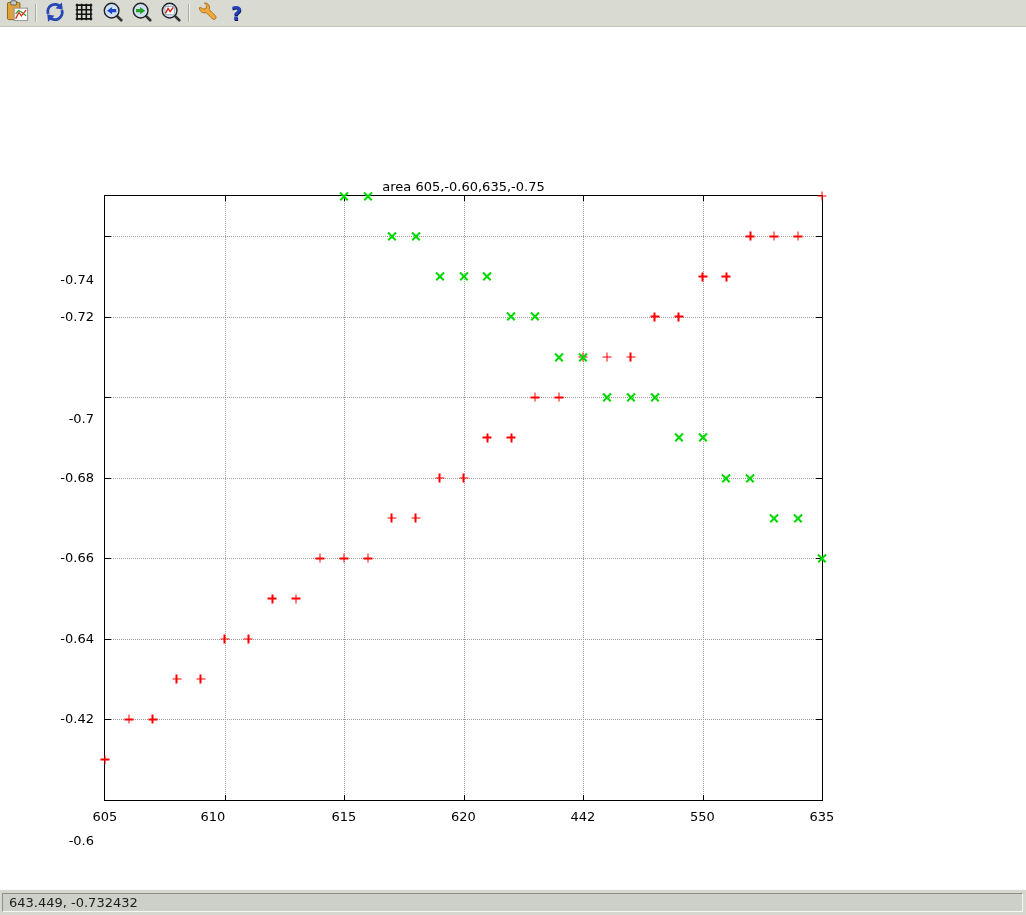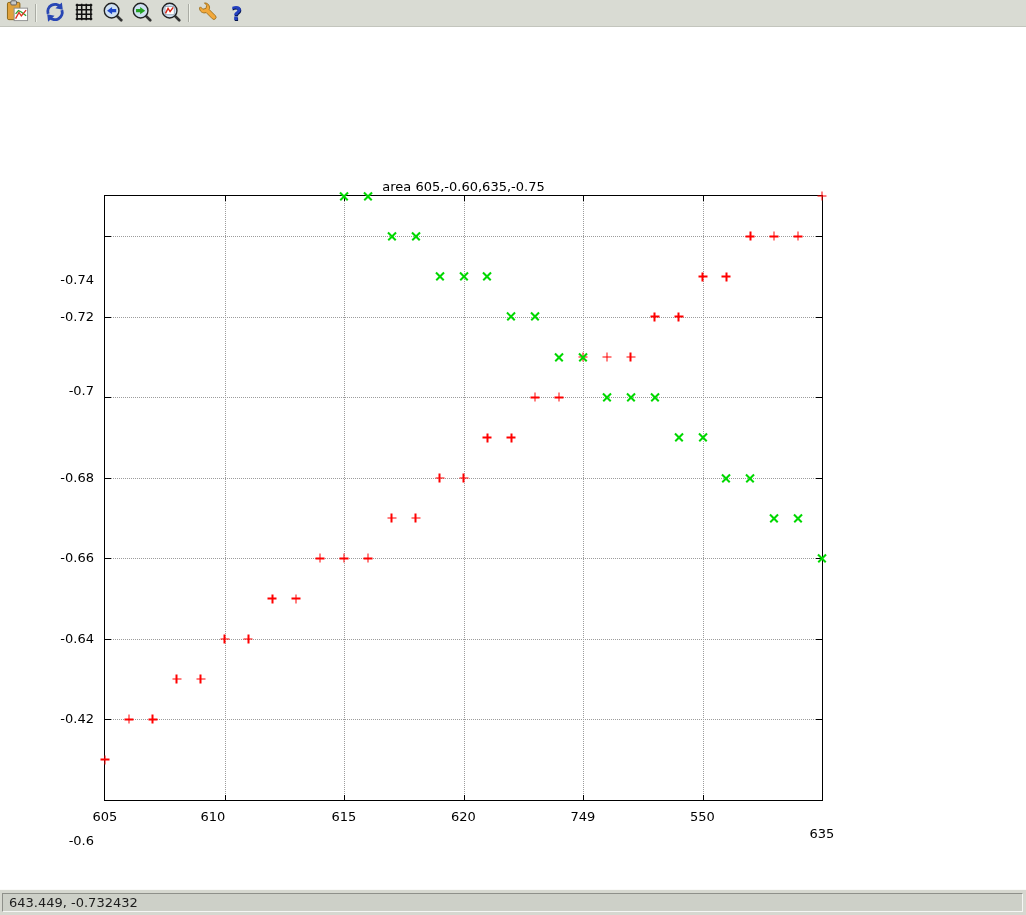--- a/index.html
+++ b/index.html
@@ -207,26 +207,26 @@
       <div class="marker cross" style="left: 621.4px; top: 281.867px; --c: #00d800;"></div>
       <div class="marker cross" style="left: 645.3px; top: 281.867px; --c: #00d800;"></div>
       <div class="marker cross" style="left: 669.2px; top: 322.133px; --c: #00d800;"></div>
       <div class="marker cross" style="left: 693.1px; top: 322.133px; --c: #00d800;"></div>
       <div class="marker cross" style="left: 717px; top: 362.4px; --c: #00d800;"></div>
     </div>
 <div class="xlab" style="left: 80px; top: 782px;">605</div>
     <div class="xlab" style="left: 188px; top: 782px;">610</div>
     <div class="xlab" style="left: 319px; top: 782px;">615</div>
     <div class="xlab" style="left: 438.5px; top: 782px;">620</div>
-    <div class="xlab" style="left: 558px; top: 782px;">749</div>
+    <div class="xlab" style="left: 558px; top: 782px;">442</div>
     <div class="xlab" style="left: 677.5px; top: 782px;">550</div>
-    <div class="xlab" style="left: 797px; top: 782px; margin-top: 17px;">635</div>
+    <div class="xlab" style="left: 797px; top: 782px;">635</div>
     <div class="ylab" style="top: 201.267px; margin-top: 44px;">-0.74</div>
     <div class="ylab" style="top: 281.8px;">-0.72</div>
-    <div class="ylab" style="top: 356px;">-0.7</div>
+    <div class="ylab" style="top: 384px;">-0.7</div>
     <div class="ylab" style="top: 442.867px;">-0.68</div>
     <div class="ylab" style="top: 523.4px;">-0.66</div>
     <div class="ylab" style="top: 603.933px;">-0.64</div>
     <div class="ylab" style="top: 684.467px;">-0.42</div>
     <div class="ylab" style="top: 765px; margin-top: 41px;">-0.6</div>
   </div>
 
 <div class="statusbar">
   <div class="statusfield">
     <span>643.449, -0.732432</span>

